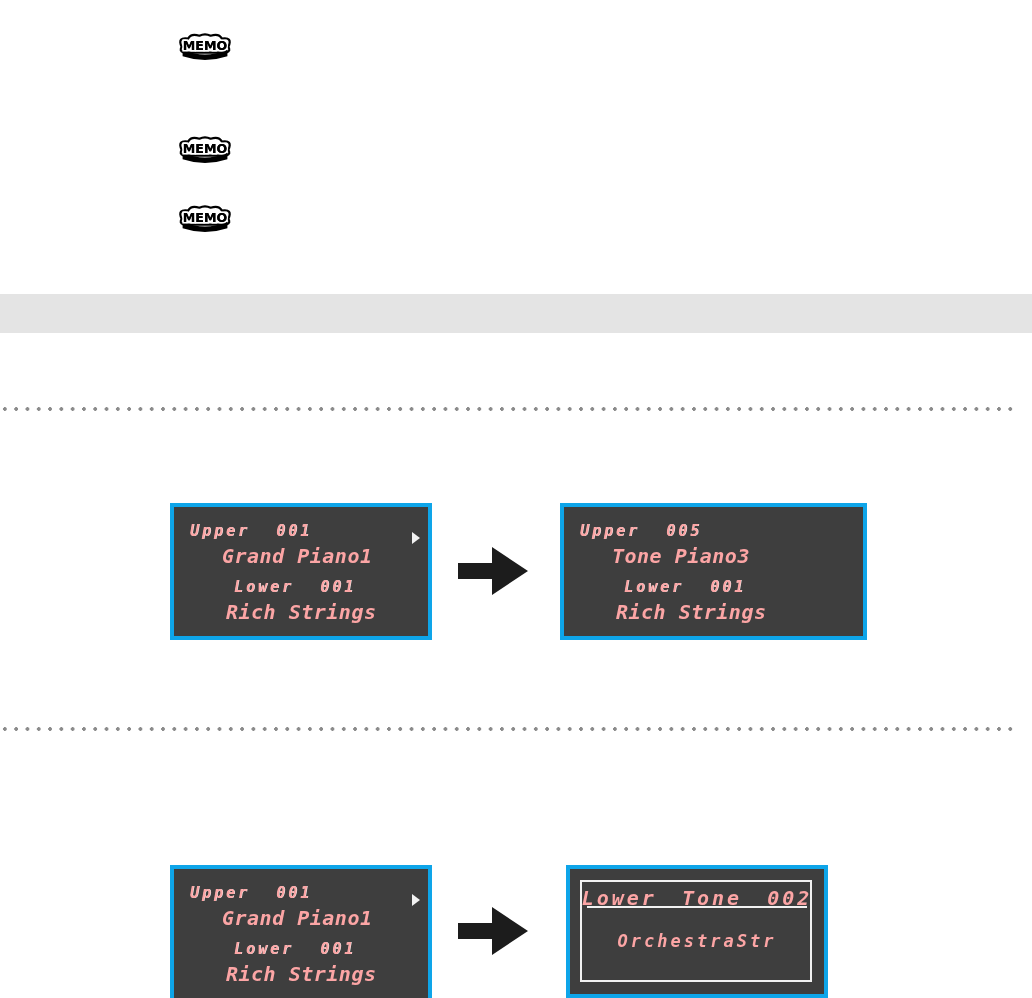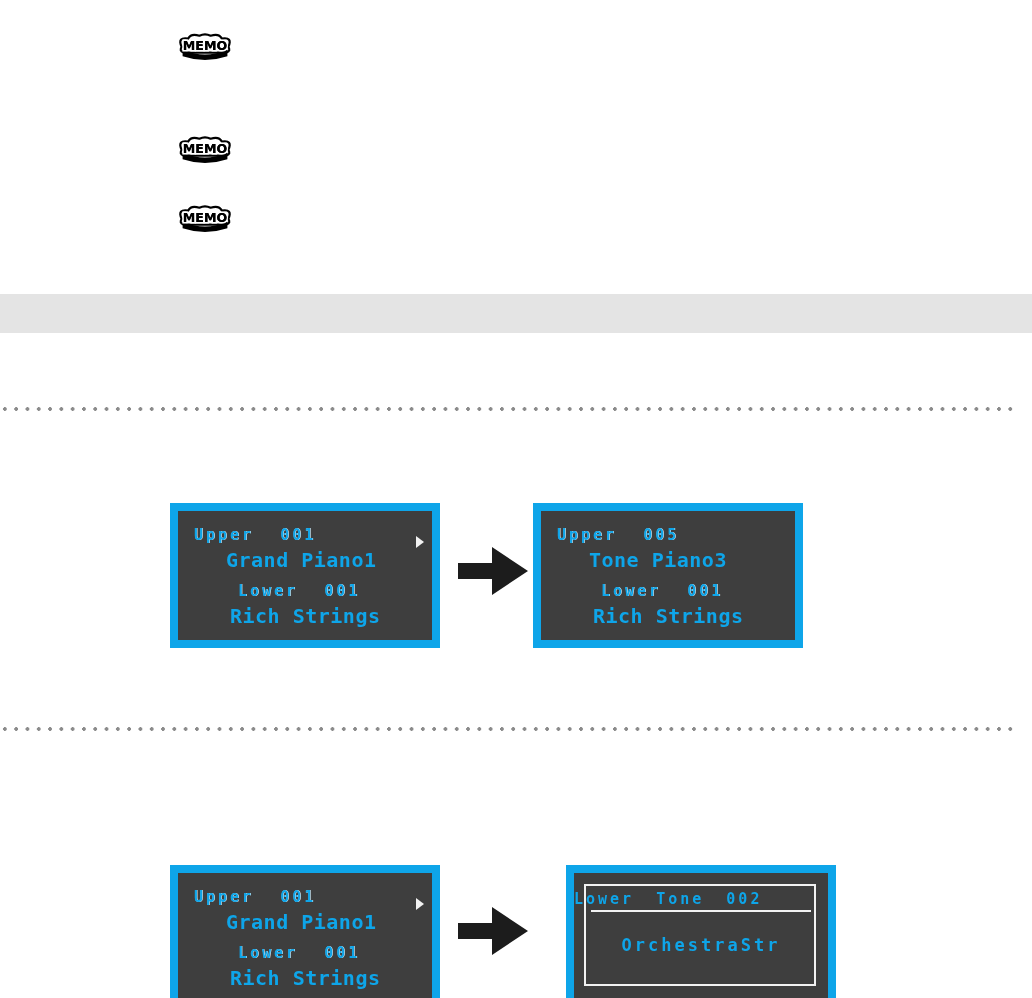--- a/index.html
+++ b/index.html
@@ -31,23 +31,24 @@
     background-image: radial-gradient(circle 1.9px at 3px 3px, #8b8b8b 1.7px, rgba(139,139,139,0) 2px);
     background-size: 11.3px 6px;
     background-repeat: repeat-x;
   }
 
   
   .lcd {
     position: absolute;
     width: 254px; height: 129px;
     background: #3e3e3e;
-    border: 8px solid #0ea5e9;
-    color: #0ea5e9;
+    border: 4px solid #0ea5e9;
+    color: #fca5a5;
     font-family: "DejaVu Sans Mono", "Liberation Mono", monospace;
+    font-style: italic;
   }
   .lcd-small {
     position: absolute;
     font-size: 15px;
     font-weight: bold;
     letter-spacing: 3px;
     word-spacing: 14px;
     white-space: pre;
     text-shadow: 0.5px 0 0 #f2f2f2;
   }
@@ -76,21 +77,22 @@
   .lcd.popup { height: 125px; }
   .popup-frame {
     position: absolute;
     left: 10px; top: 11px;
     width: 228px; height: 98px;
     border: 2px solid #f2f2f2;
   }
   .popup-title {
     position: absolute;
     left: 0; right: 0; top: 17px;
-    font-size: 15px;
+    text-align: center;
+    font-size: 20px;
     font-weight: bold;
     letter-spacing: 3px;
     word-spacing: 10px;
     white-space: pre;
   }
   .popup-divider {
     position: absolute;
     left: 17px; width: 220px; top: 37px;
     height: 2px;
     background: #f2f2f2;
@@ -153,21 +155,21 @@
     <span class="lcd-small row3">Lower 001</span>
     <span class="lcd-big row4">Rich Strings</span>
   </div>
 
   <div class="big-arrow" style="left:458px; top:547px;">
     <svg viewBox="0 0 70 48">
         <polygon points="0,16 34,16 34,0 70,24 34,48 34,32 0,32" fill="#1c1c1c"></polygon>
       </svg>
   </div>
 
-  <div class="lcd" style="left:533px; top:503px;">
+  <div class="lcd" style="left:560px; top:503px;padding-left:45px;">
     <span class="lcd-small row1">Upper 005</span>
     <span class="lcd-big row2">Tone Piano3</span>
     <span class="lcd-small row3">Lower 001</span>
     <span class="lcd-big row4">Rich Strings</span>
   </div>
 
   <div class="lcd" style="left:170px; top:865px;">
     <span class="lcd-small row1">Upper 001</span>
     <span class="cursor"></span>
     <span class="lcd-big row2">Grand Piano1</span>

